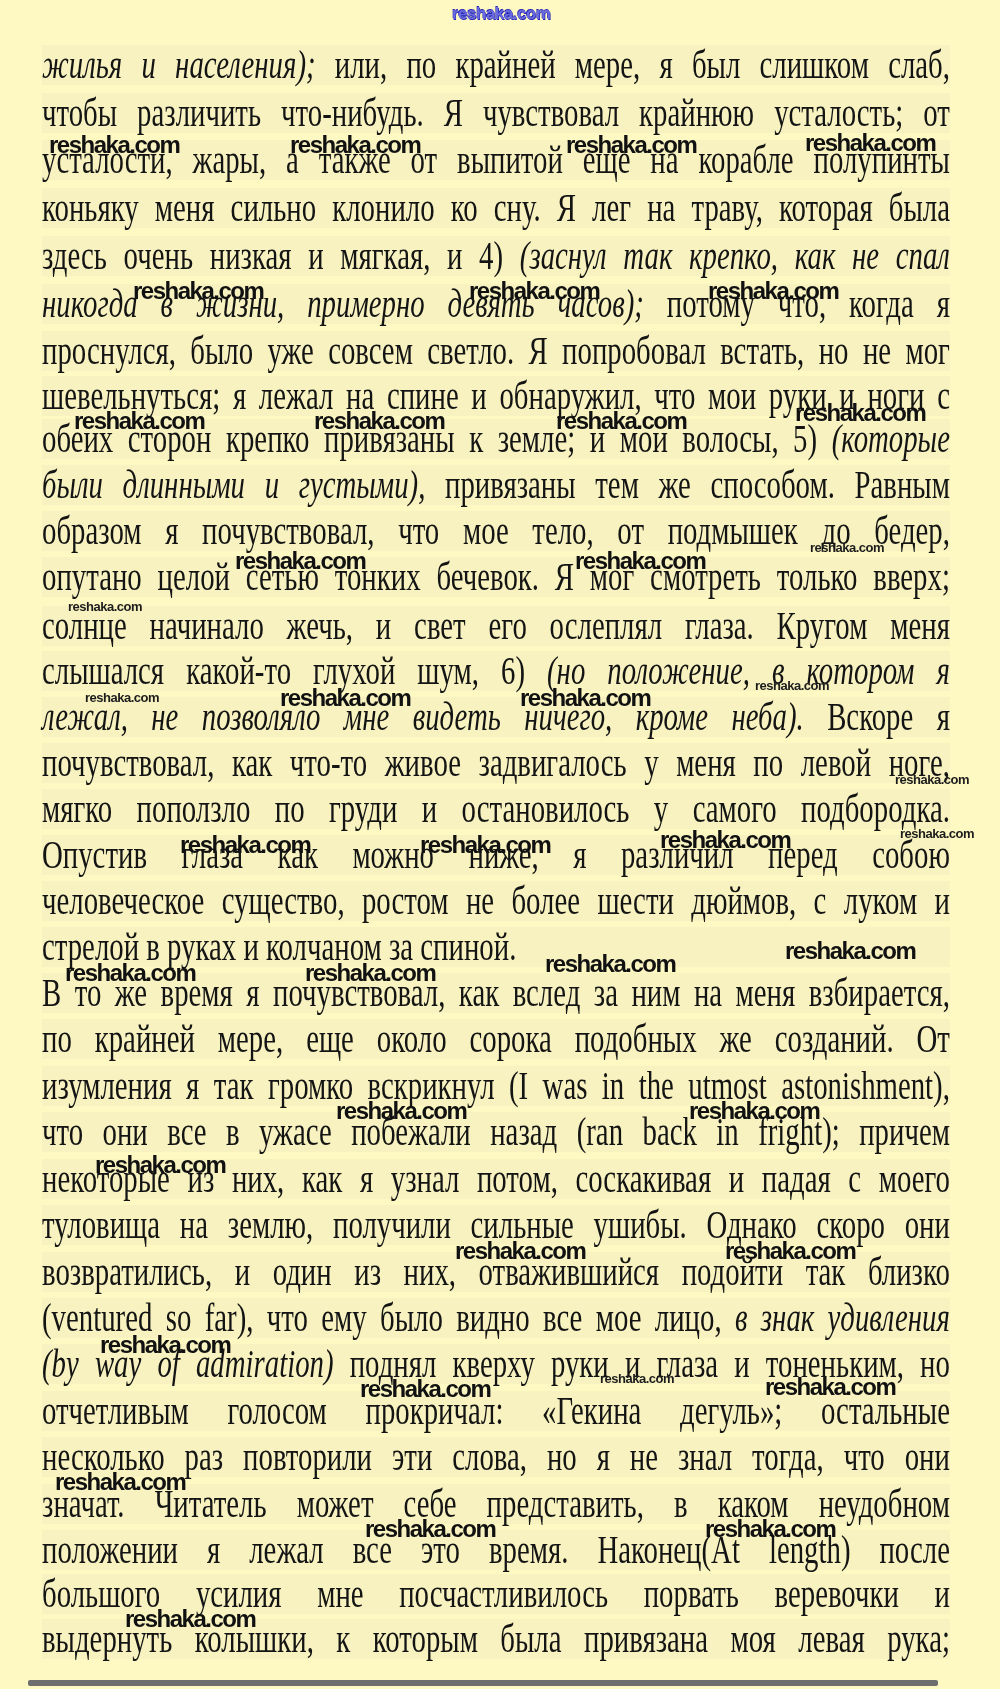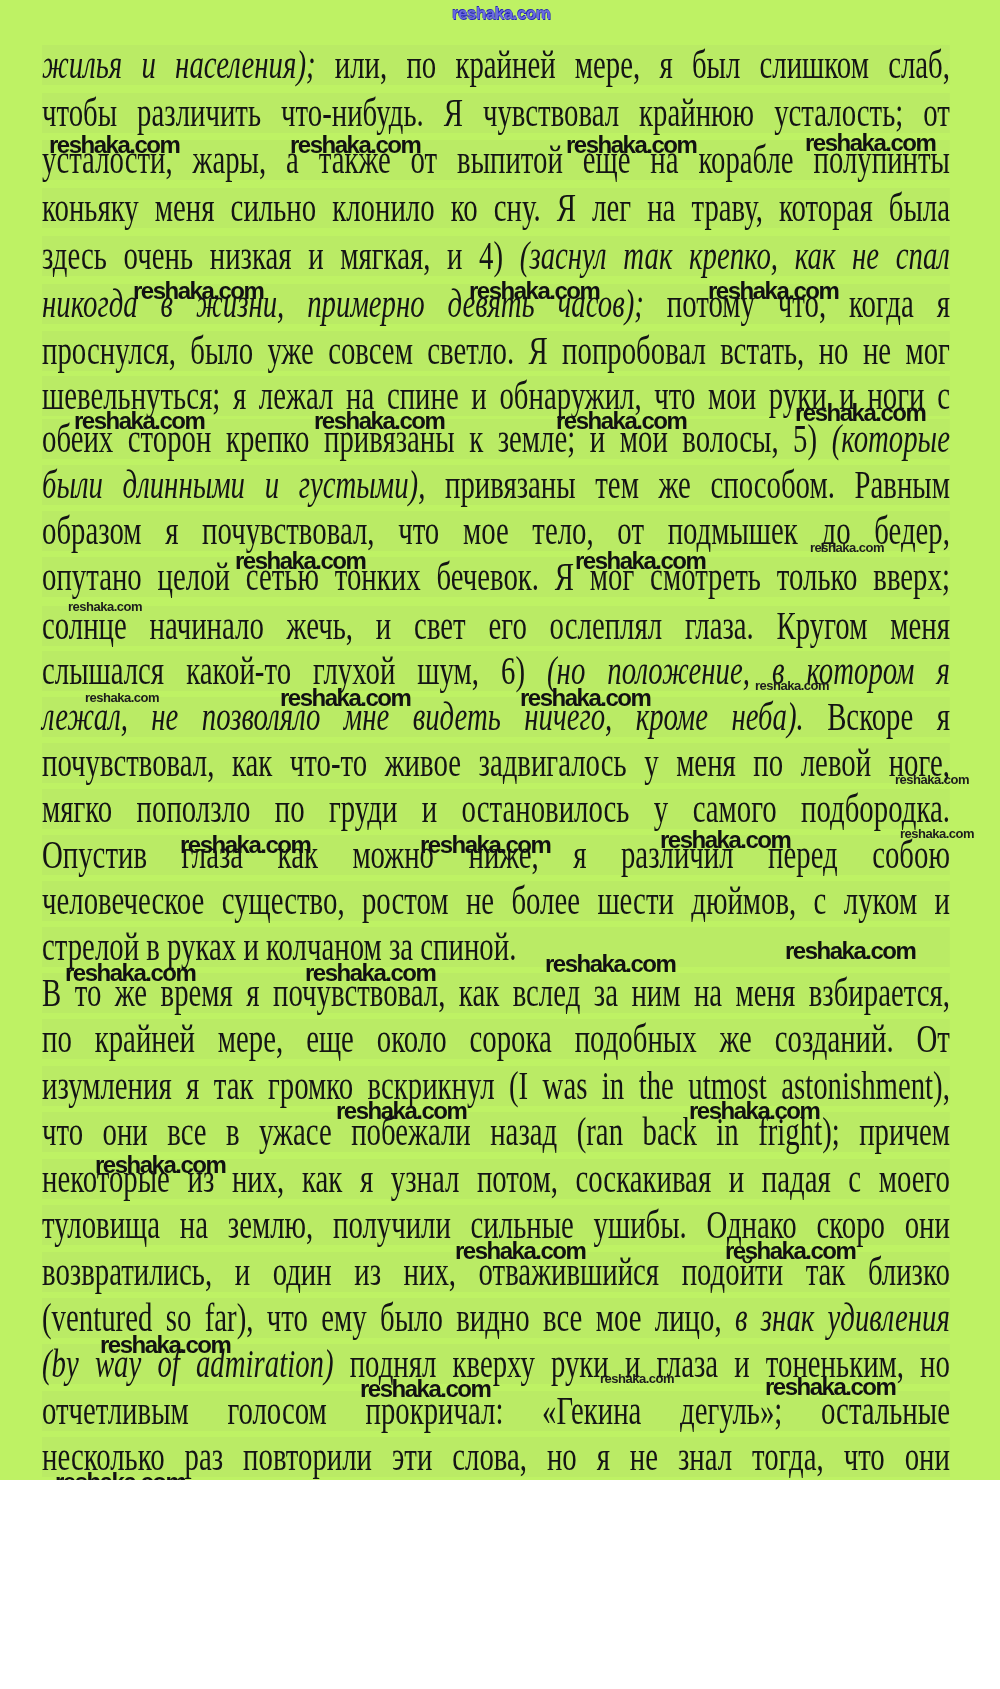--- a/index.html
+++ b/index.html
@@ -1,19 +1,19 @@
 <!DOCTYPE html>
 <html><head>
 <meta charset="utf-8">
 <style>
   html, body { margin: 0; padding: 0; }
   body { width: 1000px; height: 1689px; background: #ffffff; }
   #page {
-    position: relative; width: 1000px; height: 1480px;
-    background: #bef264; overflow: hidden;
+    position: relative; width: 1000px; height: 1689px;
+    background: #fef9c3; overflow: hidden;
     font-family: "Liberation Serif", "DejaVu Serif", serif;
     color: #141414;
   }
   
   .line {
     position: absolute; left: 42px; width: 1261px; height: 40px;
     font-size: 40px; line-height: 40px; white-space: nowrap;
     transform: scaleX(0.72); transform-origin: 0 0;
     background: rgba(120,120,120,0.055);
   }

